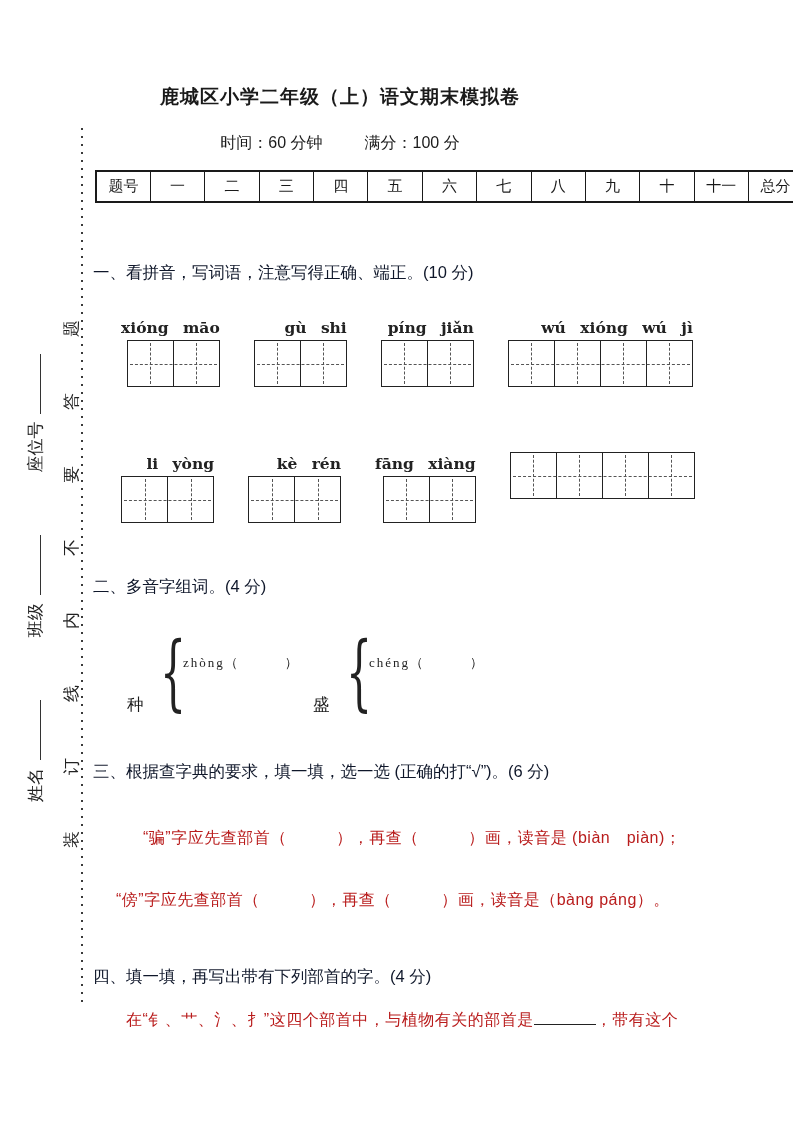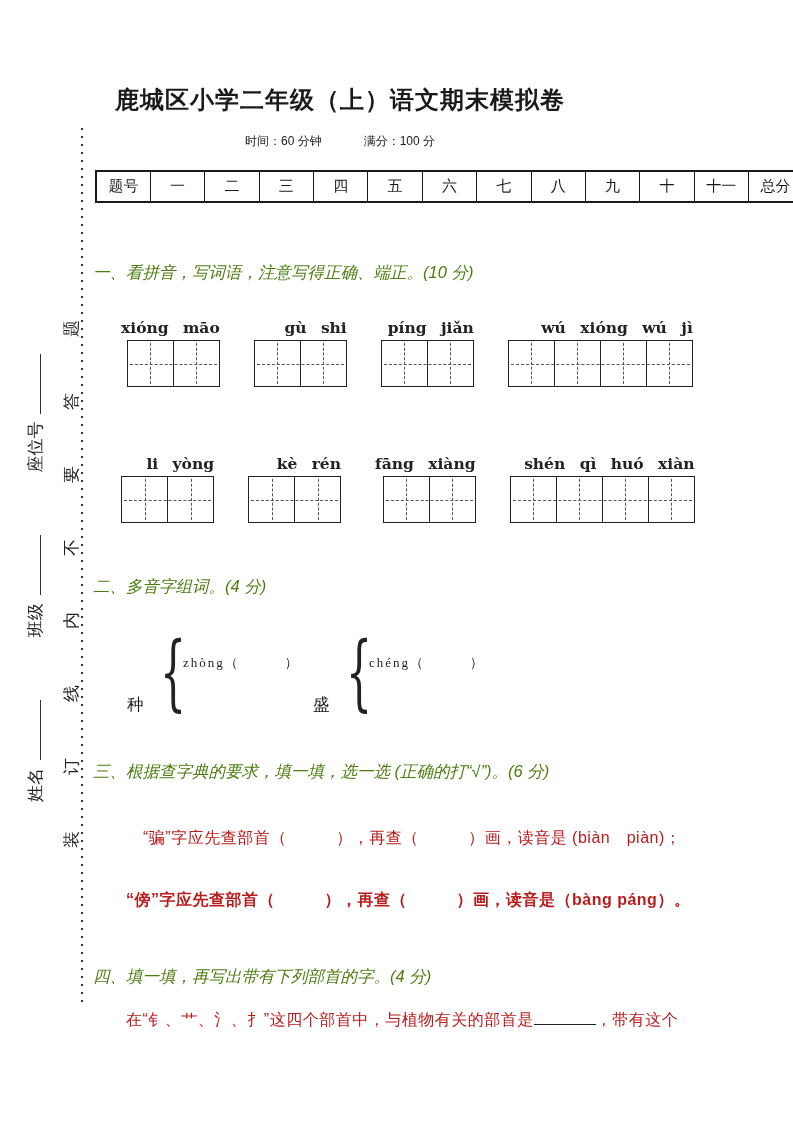--- a/index.html
+++ b/index.html
@@ -28,39 +28,39 @@
     font-size:17px;white-space:nowrap;color:#222;
   }
   .fields-strip .fgroup{margin-right:58px;}
   .blank-line{
     display:inline-block;width:60px;height:14px;margin-left:8px;
     border-bottom:1.5px solid #333;vertical-align:baseline;
   }
   
   .title{
     position:absolute;top:84px;left:95px;width:490px;
-    text-align:center;font-size:24px;font-weight:bold;letter-spacing:1px;
+    text-align:center;font-size:19px;font-weight:bold;letter-spacing:1px;
   }
   .subtitle{
     position:absolute;top:133px;left:95px;width:490px;
-    text-align:center;font-size:12px;
+    text-align:center;font-size:16px;
   }
   .subtitle .gap{display:inline-block;width:42px;}
   
   table.score{
     position:absolute;top:170px;left:95px;width:709px;
     border-collapse:collapse;table-layout:fixed;
   }
   table.score th,table.score td{
     border:1.2px solid #1a1a1a;height:29px;
     font-size:15px;font-weight:normal;text-align:center;padding:0;
   }
   table.score{border:2px solid #1a1a1a;}
   
-  .sec-head{position:absolute;left:93px;font-size:16.5px;color:#4d7c0f;font-style:italic;}
+  .sec-head{position:absolute;left:93px;font-size:16.5px;color:#0f172a;}
   .body-line{position:absolute;font-size:16px;color:#b91c1c;letter-spacing:0.5px;}
   .u-blank{
     display:inline-block;width:62px;height:14px;
     border-bottom:1.5px solid #222;vertical-align:baseline;
   }
   
   .pinrow{position:absolute;left:95px;width:612px;display:flex;gap:34px;padding-left:26px;box-sizing:border-box;}
   .pgroup{display:flex;flex-direction:column;align-items:flex-end;font-weight:bold;}
   .pinyin{
     height:24px;line-height:24px;font-family:"DejaVu Serif","DejaVu Sans",serif;
@@ -182,21 +182,20 @@
         </div>
     </div>
     <div class="pgroup">
       <div class="pinyin">fāng xiàng</div>
       <div class="tzg">
           <div class="cell"></div>
           <div class="cell"></div>
         </div>
     </div>
     <div class="pgroup">
-      <div class="pinyin">shén qì huó xiàn</div>
       <div class="tzg">
           <div class="cell"></div>
           <div class="cell"></div>
           <div class="cell"></div>
           <div class="cell"></div>
         </div>
     </div>
   </div>
 
   <div class="sec-head" style="top:576px;">二、多音字组词。(4 分)</div>
@@ -209,20 +208,20 @@
     </div>
     <div class="poly-group" style="left:218px;">
       <span class="poly-char">盛</span>
       <span class="brace-icon">{</span>
       <span class="poly-reading">chéng（　　　）</span>
     </div>
   </div>
 
   <div class="sec-head" style="top:761px;">三、根据查字典的要求，填一填，选一选 (正确的打“√”)。(6 分)</div>
   <div class="body-line" style="top:828px;left:143px;">“骗”字应先查部首（　　　），再查（　　　）画，读音是 (biàn　piàn)；</div>
-  <div class="body-line" style="top:890px;left:126px;font-weight:bold;">“傍”字应先查部首（　　　），再查（　　　）画，读音是（bàng páng）。</div>
+  <div class="body-line" style="top:890px;left:116px;">“傍”字应先查部首（　　　），再查（　　　）画，读音是（bàng páng）。</div>
 
   <div class="sec-head" style="top:948px;margin-top:18px;">四、填一填，再写出带有下列部首的字。(4 分)</div>
   <div class="body-line" style="top:1010px;left:126px;">
     <span>在“钅、艹、氵、扌”这四个部首中，与植物有关的部首是</span><span class="u-blank"></span><span>，带有这个</span>
   </div>
 
 </div>
 
 </body></html>

